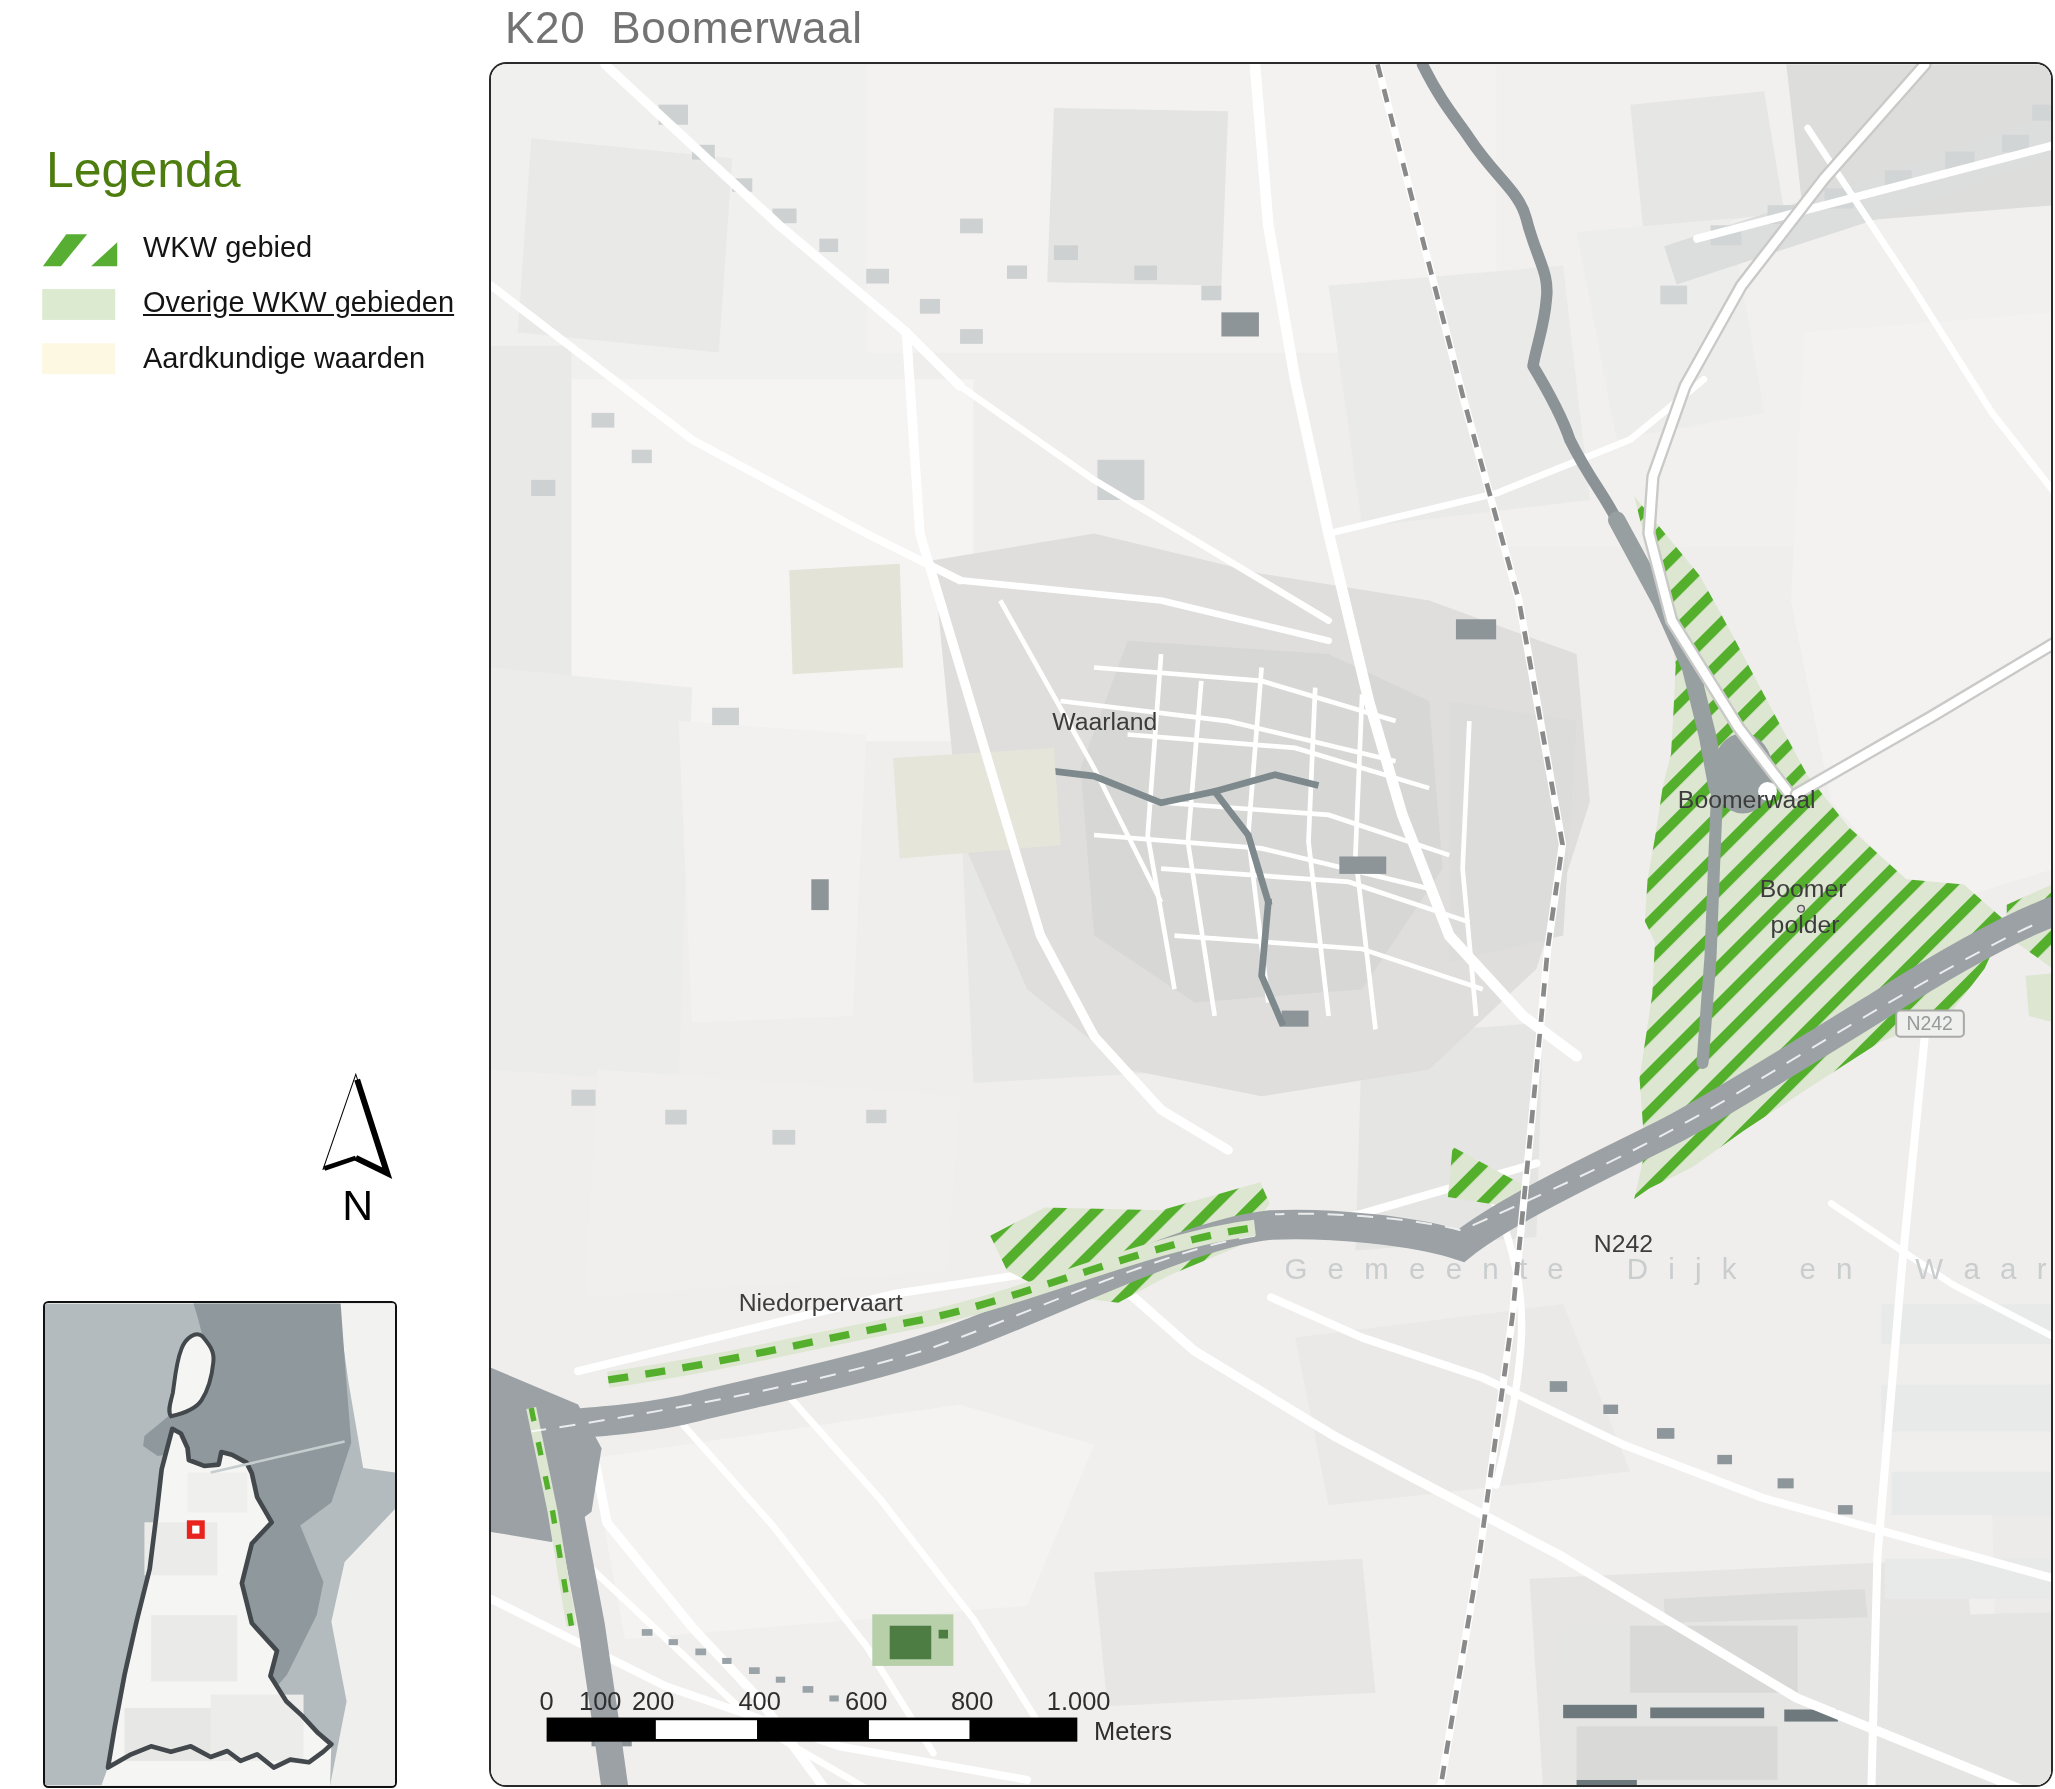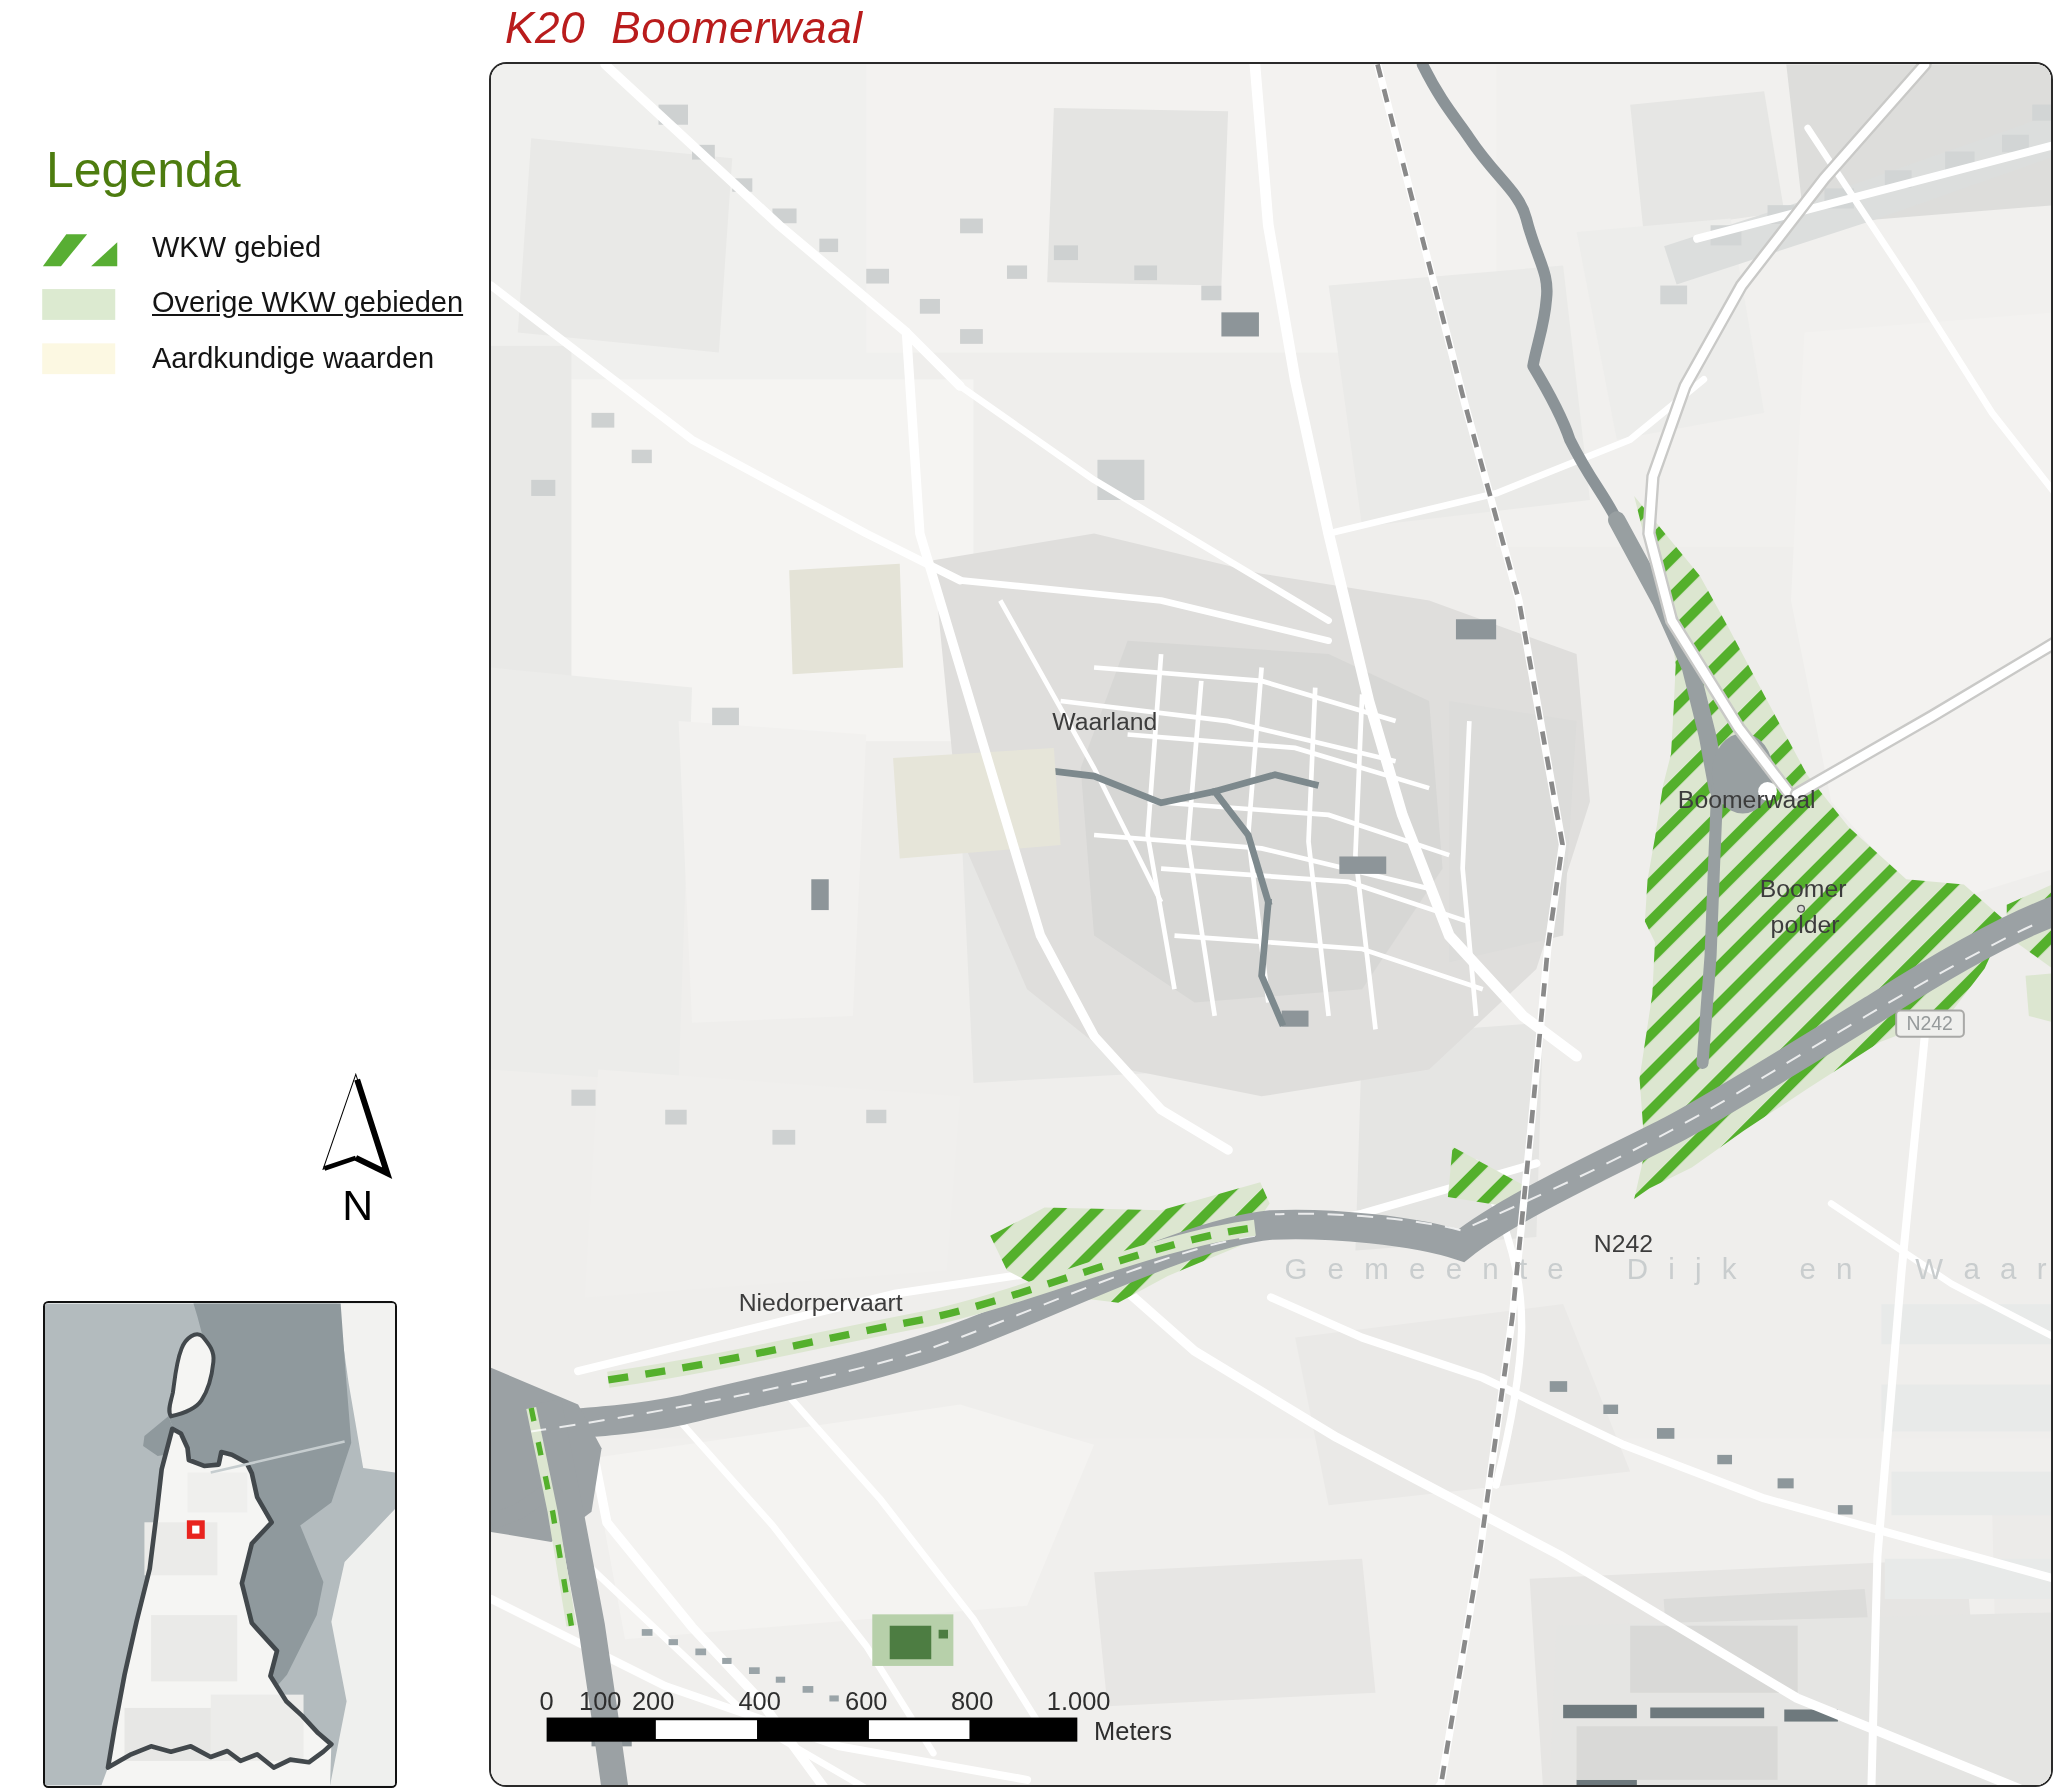--- a/index.html
+++ b/index.html
@@ -1,20 +1,20 @@
 <!DOCTYPE html>
 <html style="font-size:10.7px"><head>
 <meta charset="utf-8">
 <style>
   html,body{margin:0;padding:0;}
   body{width:2056px;height:1789px;background:#ffffff;position:relative;
        font-family:"Liberation Sans",sans-serif;overflow:hidden;}
-  .title{position:absolute;left:505px;top:2.7px;font-size:44px;color:#b91c1c;letter-spacing:0.7px;font-style:italic;}
+  .title{position:absolute;left:505px;top:2.7px;font-size:44px;color:#737373;letter-spacing:0.7px;}
   .leg-title{position:absolute;left:46px;top:141px;font-size:50px;color:#4d7c0f;}
-  .leg-item{position:absolute;left:152px;font-size:29px;color:#141414;}
+  .leg-item{position:absolute;left:143px;font-size:29px;color:#141414;}
   #map{position:absolute;left:489px;top:62px;width:1564px;height:1725px;
        border:2px solid #2a2a2a;border-radius:17.4px;box-sizing:border-box;overflow:hidden;background:#efeeec;}
 </style>
 </head>
 <body>
 <div class="title">K20&nbsp;&nbsp;Boomerwaal</div>
 <div class="leg-title">Legenda</div>
 <div class="leg-item" style="top:231px;">WKW gebied</div>
 <div class="leg-item" style="top:286px;text-decoration:underline;">Overige WKW gebieden</div>
 <div class="leg-item" style="top:342px;text-align:right;">Aardkundige waarden</div>

